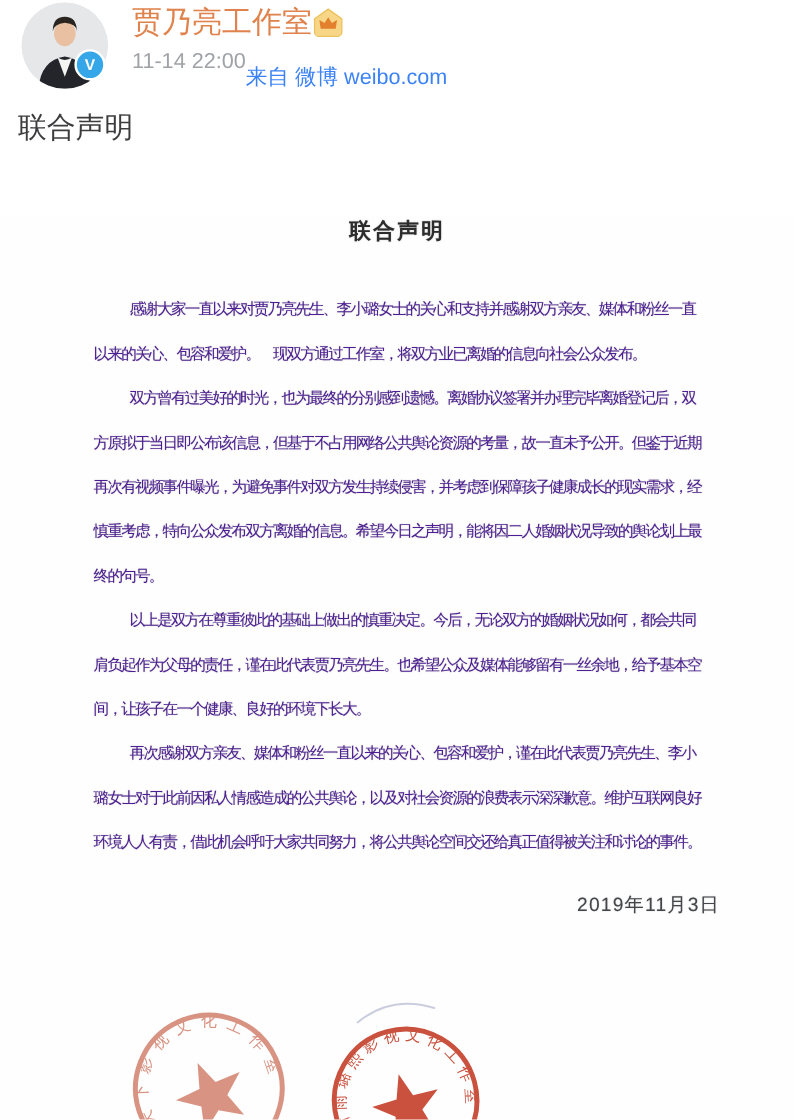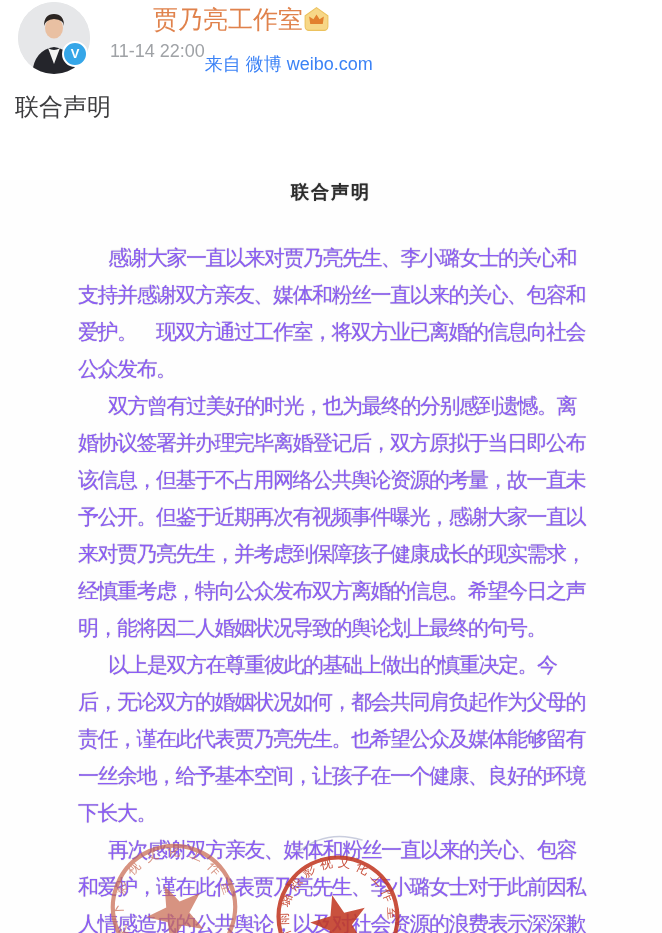--- a/index.html
+++ b/index.html
@@ -15,39 +15,39 @@
     position:absolute;left:18px;top:2px;width:72px;height:72px;border-radius:50%;
     background:#e3e4e6;overflow:visible;cursor:pointer;
   }
   .avatar svg.person{width:72px;height:72px;border-radius:50%;display:block;}
   .vbadge{
     position:absolute;left:44px;top:39px;width:22px;height:22px;border-radius:50%;
     background:#35a6e8;border:2px solid #ffffff;color:#fff;font-weight:bold;
     font-size:13px;line-height:22px;text-align:center;
   }
   .hmeta{position:absolute;left:110px;top:4px;}
-  .name-row{display:flex;align-items:center;gap:0;justify-content:center;}
+  .name-row{display:flex;align-items:center;gap:0;}
   .username{color:#e0824c;font-size:25px;line-height:30px;cursor:pointer;}
   .vip{width:27px;height:26px;display:inline-block;}
   .time-row{margin-top:7px;color:#9fa2a6;font-size:18px;display:flex;}
   .src{color:#3b82f6;cursor:pointer;margin-top:11px;}
 
   
   .post-text{margin:12px 0 0 15px;font-size:24px;color:#3c3c3e;line-height:30px;}
 
   
   .document{position:relative;margin-top:0;height:800px;background:#fefefe;cursor:pointer;}
   .doc-title{
     margin-top:58px;text-align:center;font-size:18px;font-weight:bold;color:#2c2c2c;
     letter-spacing:2px;text-shadow:0 0 1px rgba(60,60,60,.5);
   }
   .doc-body{margin-top:35px;}
   .doc-p{
-    width:512px;margin:0 0 0 78px;font-size:21px;letter-spacing:-1.5px;
-    line-height:37px;text-indent:30px;color:#8b5cf6;
+    width:512px;margin:0 0 0 78px;font-size:13px;letter-spacing:-1.5px;
+    line-height:37px;text-indent:30px;color:#4c1d95;
     text-shadow:0 0 1px rgba(70,70,70,.45);
   }
   .doc-date{
     margin-top:24px;text-align:right;padding-right:62px;font-size:16px;color:#44464a;
     text-shadow:0 0 1px rgba(70,70,70,.4);letter-spacing:1px;padding-left:12px;
   }
 
   
   .stamp{position:absolute;pointer-events:none;}
   .stamp1{left:100px;top:833px;width:148px;height:148px;color:#c96a52;opacity:.72;transform:rotate(-24deg);}
@@ -86,21 +86,21 @@
       </div>
     </div>
   </div>
 
   <div class="post-text">联合声明</div>
 
   <div class="document">
     <div class="doc-title">联合声明</div>
     <div class="doc-body">
       <p class="doc-p">感谢大家一直以来对贾乃亮先生、李小璐女士的关心和支持并感谢双方亲友、媒体和粉丝一直以来的关心、包容和爱护。　现双方通过工作室，将双方业已离婚的信息向社会公众发布。</p>
-      <p class="doc-p">双方曾有过美好的时光，也为最终的分别感到遗憾。离婚协议签署并办理完毕离婚登记后，双方原拟于当日即公布该信息，但基于不占用网络公共舆论资源的考量，故一直未予公开。但鉴于近期再次有视频事件曝光，感谢大家一直以来对贾乃亮先生，并考虑到保障孩子健康成长的现实需求，经慎重考虑，特向公众发布双方离婚的信息。希望今日之声明，能将因二人婚姻状况导致的舆论划上最终的句号。</p>
+      <p class="doc-p">双方曾有过美好的时光，也为最终的分别感到遗憾。离婚协议签署并办理完毕离婚登记后，双方原拟于当日即公布该信息，但基于不占用网络公共舆论资源的考量，故一直未予公开。但鉴于近期再次有视频事件曝光，为避免事件对双方发生持续侵害，并考虑到保障孩子健康成长的现实需求，经慎重考虑，特向公众发布双方离婚的信息。希望今日之声明，能将因二人婚姻状况导致的舆论划上最终的句号。</p>
       <p class="doc-p">以上是双方在尊重彼此的基础上做出的慎重决定。今后，无论双方的婚姻状况如何，都会共同肩负起作为父母的责任，谨在此代表贾乃亮先生。也希望公众及媒体能够留有一丝余地，给予基本空间，让孩子在一个健康、良好的环境下长大。</p>
       <p class="doc-p">再次感谢双方亲友、媒体和粉丝一直以来的关心、包容和爱护，谨在此代表贾乃亮先生、李小璐女士对于此前因私人情感造成的公共舆论，以及对社会资源的浪费表示深深歉意。维护互联网良好环境人人有责，借此机会呼吁大家共同努力，将公共舆论空间交还给真正值得被关注和讨论的事件。</p>
     </div>
     <div class="doc-date">2019年11月3日</div>
   </div>
 
   <svg class="penmark" viewBox="0 0 72 22">
     <path d="M2,19 Q30,-4 66,7" fill="none" stroke="#8a93b8" stroke-width="1.6" stroke-linecap="round"></path>
   </svg>
 

